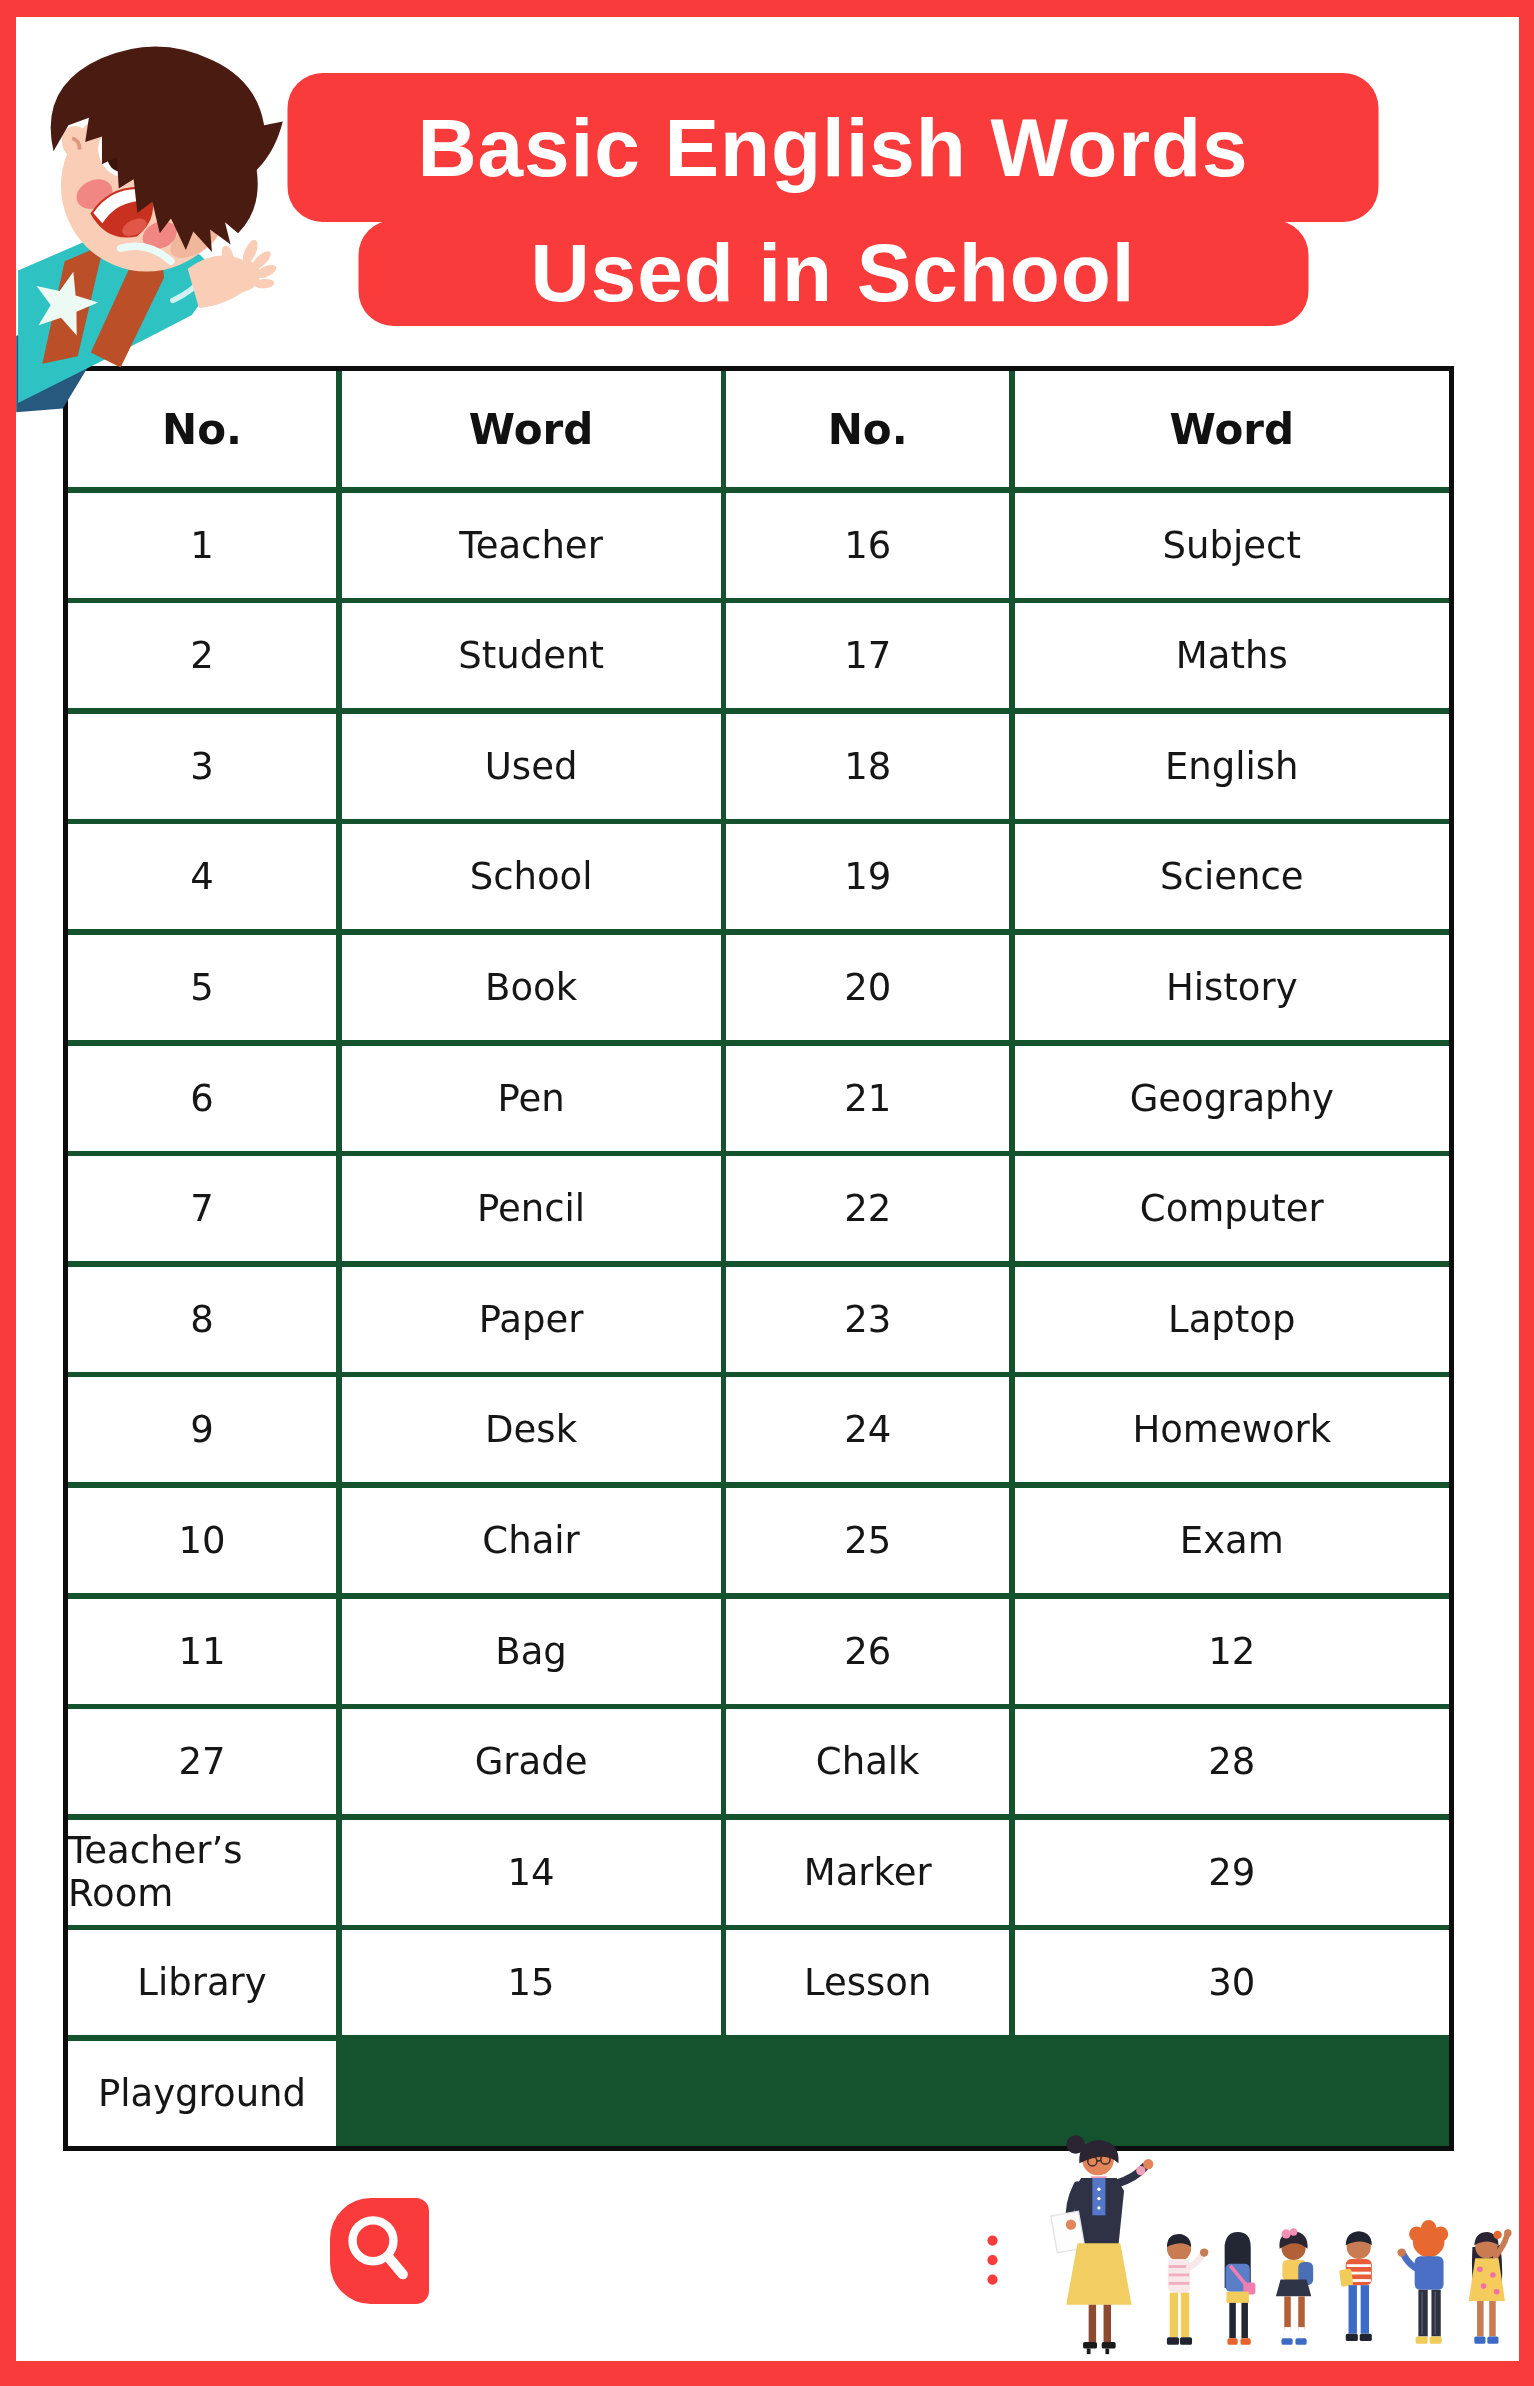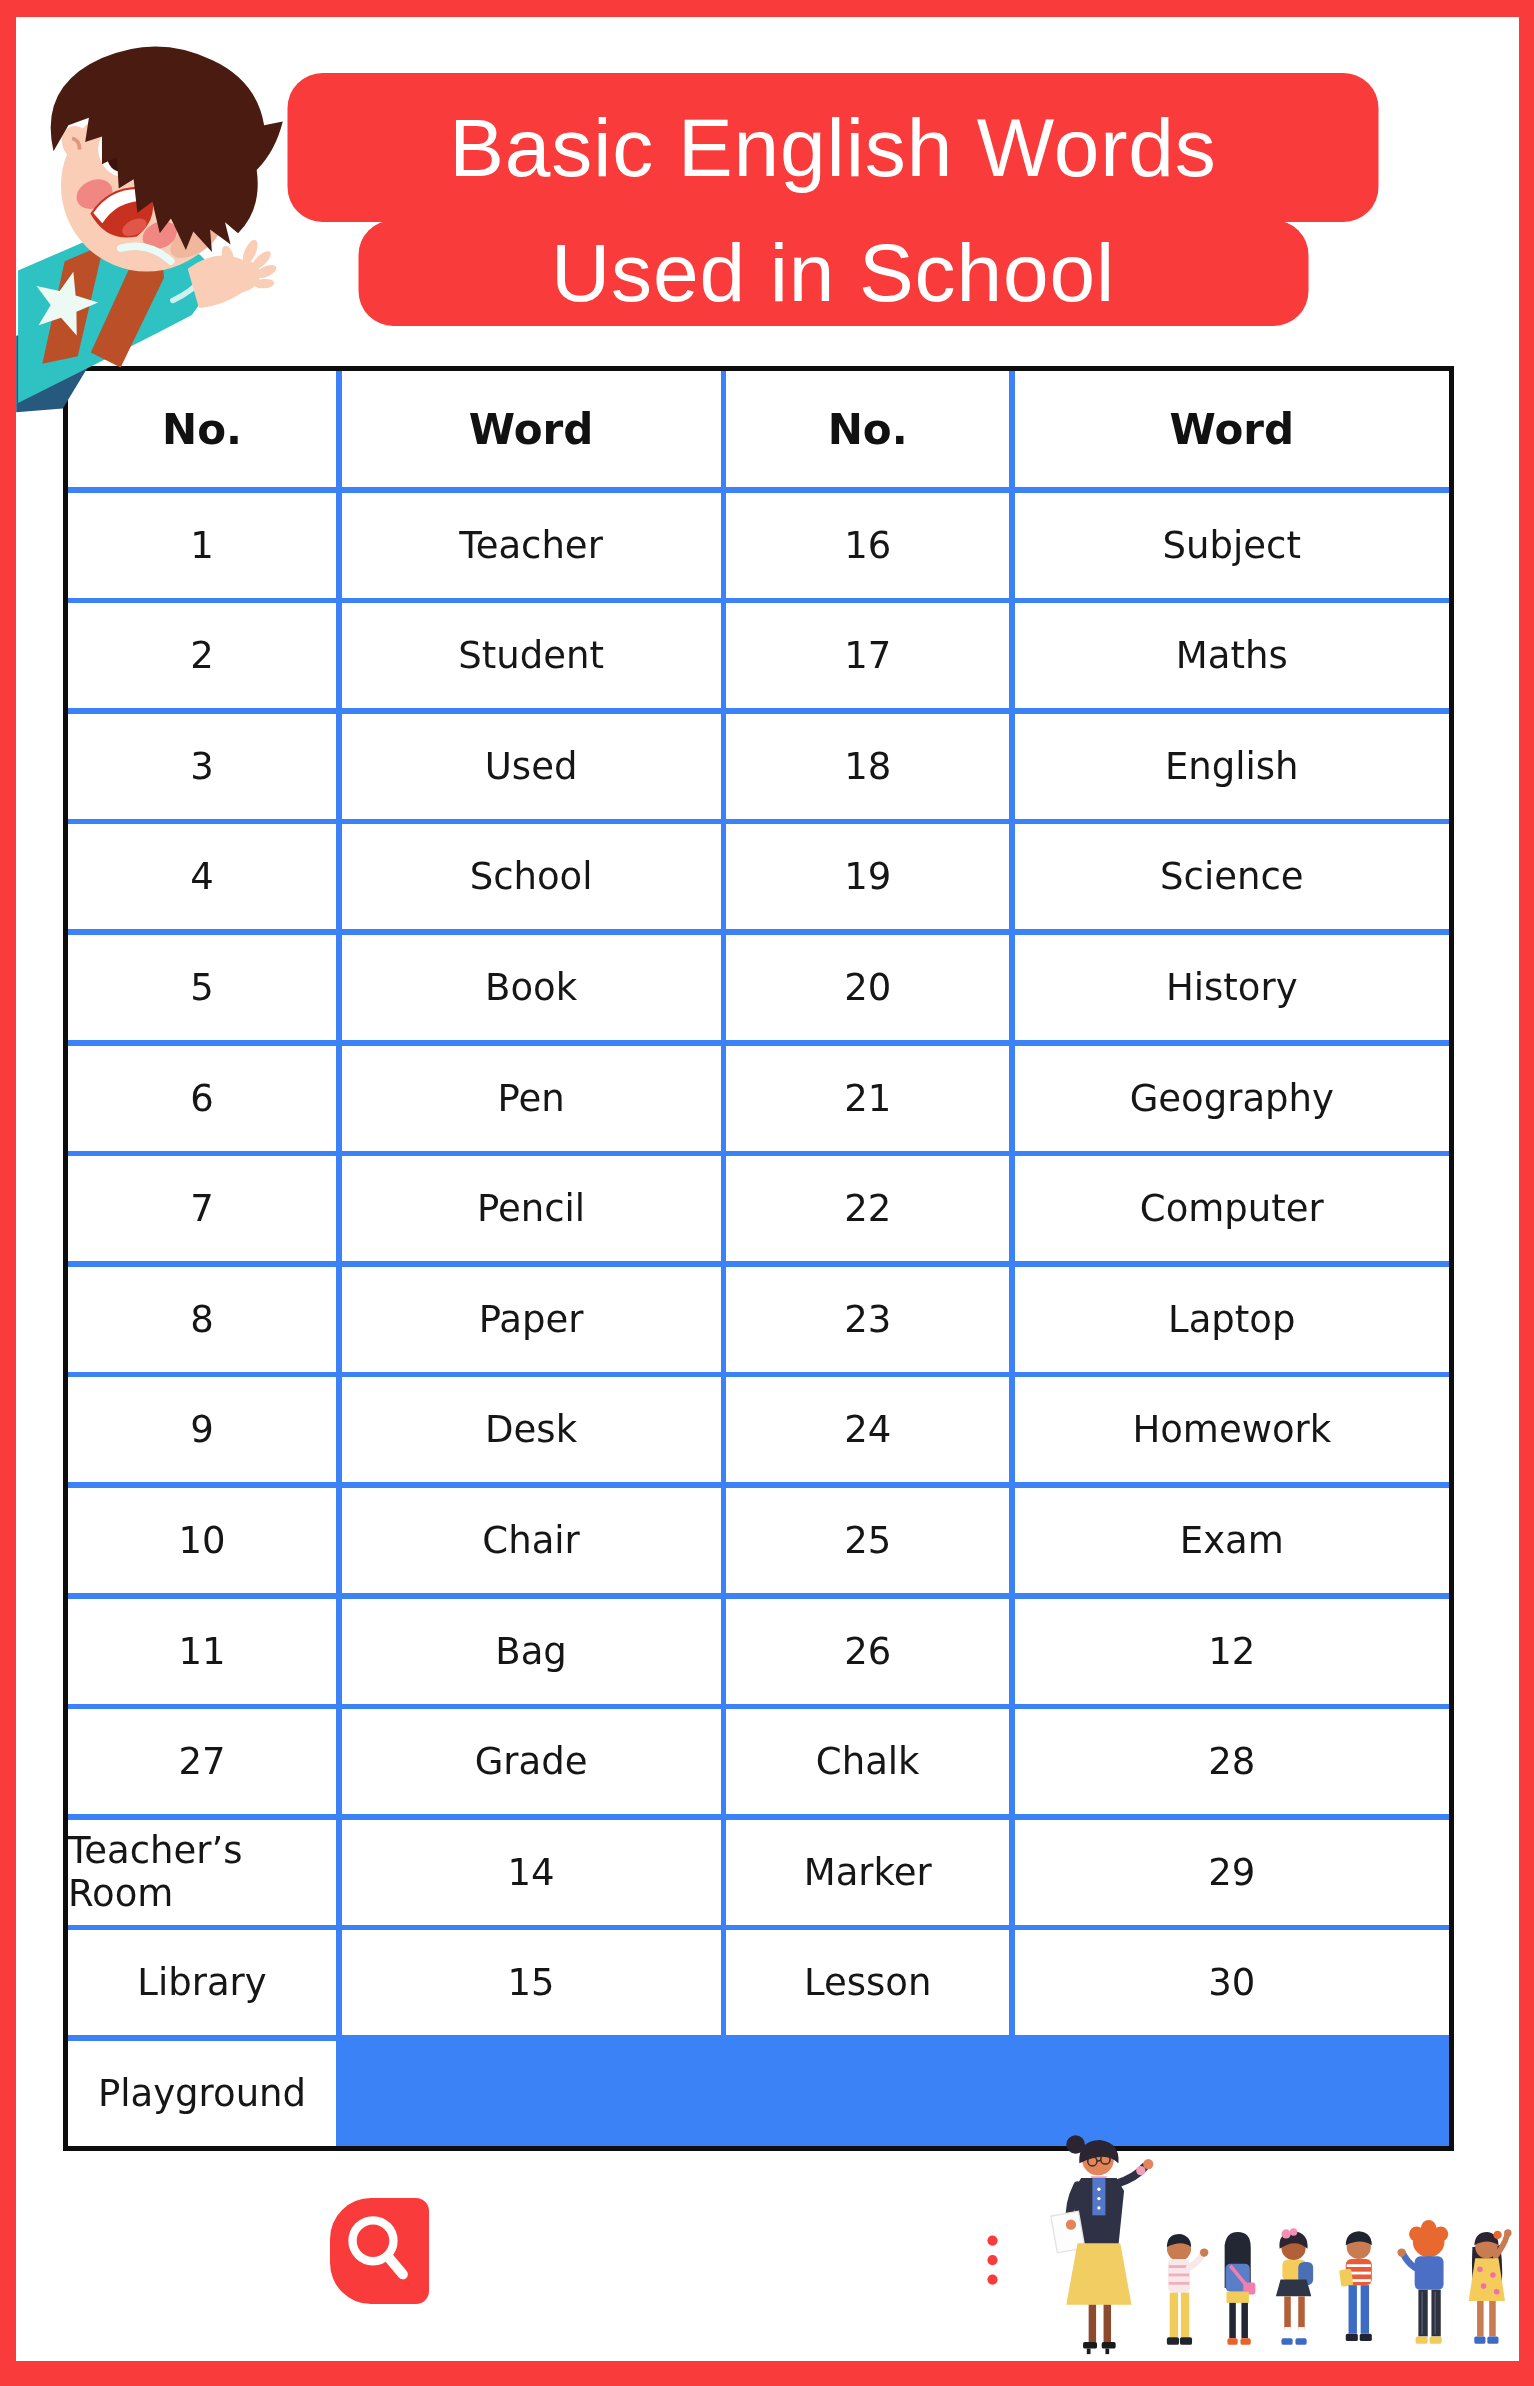--- a/index.html
+++ b/index.html
@@ -14,32 +14,32 @@
     background:#ffffff;
   }
   
   .title-banner{
     position:absolute;left:833px;top:73px;transform:translateX(-50%);
     display:flex;flex-direction:column;align-items:center;z-index:3;
   }
   .title-line{
     background:#FA3B3B;color:#ffffff;
     display:flex;align-items:center;justify-content:center;
-    font-weight:400;font-size:82px;letter-spacing:0.9px;
+    font-weight:700;font-size:82px;letter-spacing:0.9px;
     font-family:"Liberation Sans", sans-serif;
   }
   .title-line.l1{width:1091px;height:149px;border-radius:35px;}
   .title-line.l2{width:950px;height:106px;border-radius:35px;margin-top:-1.9px;}
   
   .word-table{
     position:absolute;left:63px;top:366px;
     display:grid;
     grid-template-columns:268px 379px 283px 434px;
     grid-template-rows:116px repeat(15,105px);
-    gap:5.6px;background:#3b82f6;border:5.6px solid #0D0D0D;
+    gap:5.6px;background:#14532d;border:5.6px solid #0D0D0D;
     z-index:2;
   }
   .cell{
     background:#ffffff;display:flex;align-items:center;justify-content:center;
     font-size:37px;color:#161616;
     font-family:"DejaVu Sans", sans-serif;
   }
   .cell.head{font-weight:700;font-size:42px;color:#111;}
   
   .search-logo{position:absolute;left:330px;top:2198px;width:99px;height:106px;

